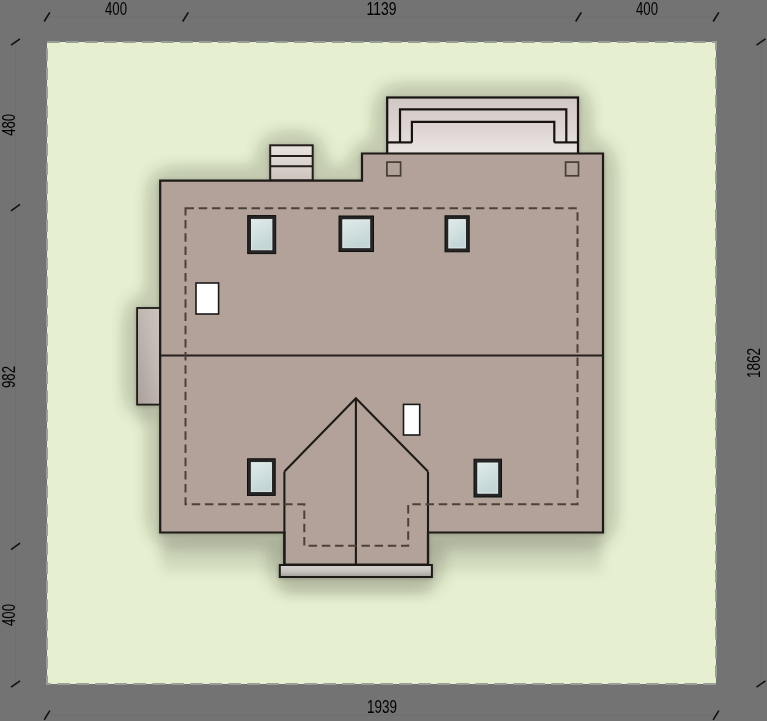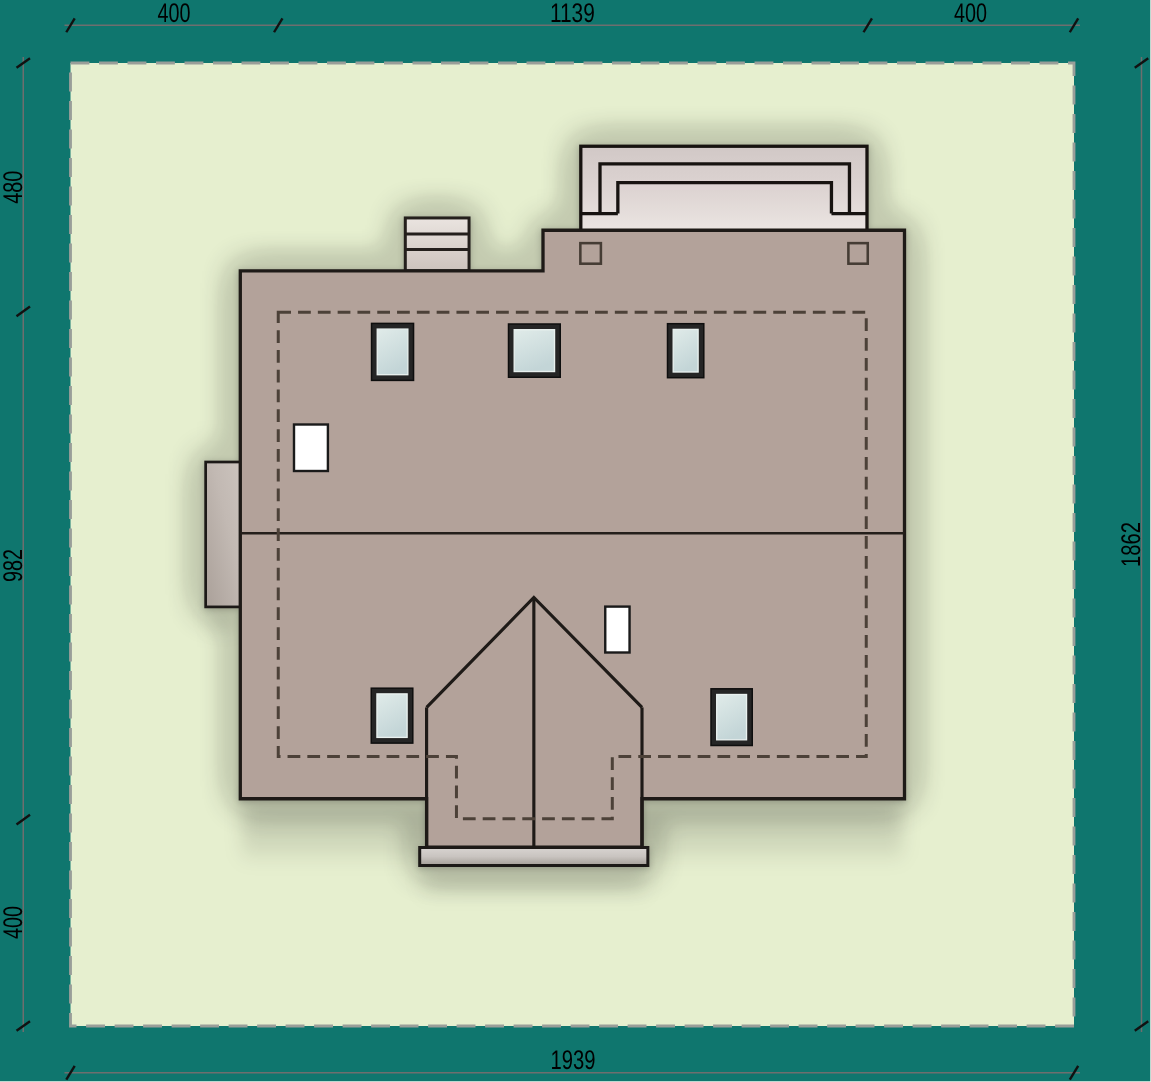--- a/index.html
+++ b/index.html
@@ -1,16 +1,16 @@
 <!DOCTYPE html>
 <html><head>
 <meta charset="utf-8">
 <style>
   html,body{margin:0;padding:0;background:#ffffff;}
-  #stage{position:relative;width:767px;height:721px;background:#0f766e;overflow:hidden;}
+  #stage{position:relative;width:767px;height:721px;background:#737373;overflow:hidden;}
   svg{display:block;}
   text{font-family:"Liberation Sans", sans-serif;fill:#000000;}
 </style>
 </head>
 <body>
 <div id="stage">
 <svg width="767" height="721" viewBox="0 0 767 721" xmlns="http://www.w3.org/2000/svg">
 <defs>
   <linearGradient id="glass" x1="0" y1="0" x2="0.4" y2="1">
     <stop offset="0" stop-color="#e0ebe9"></stop>

